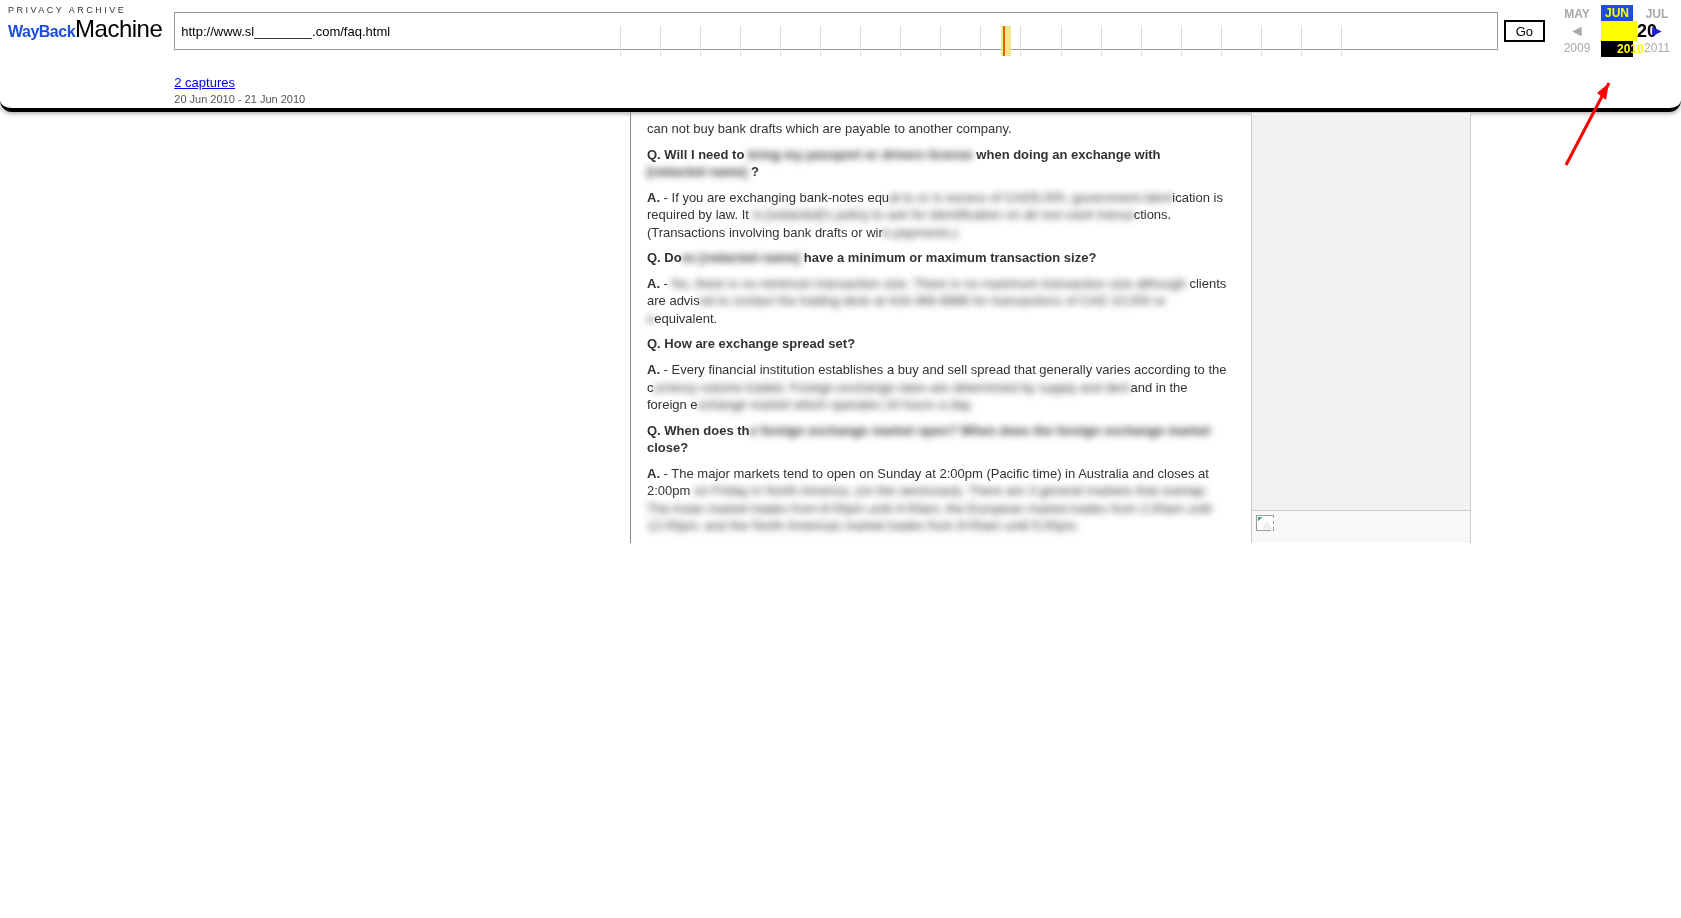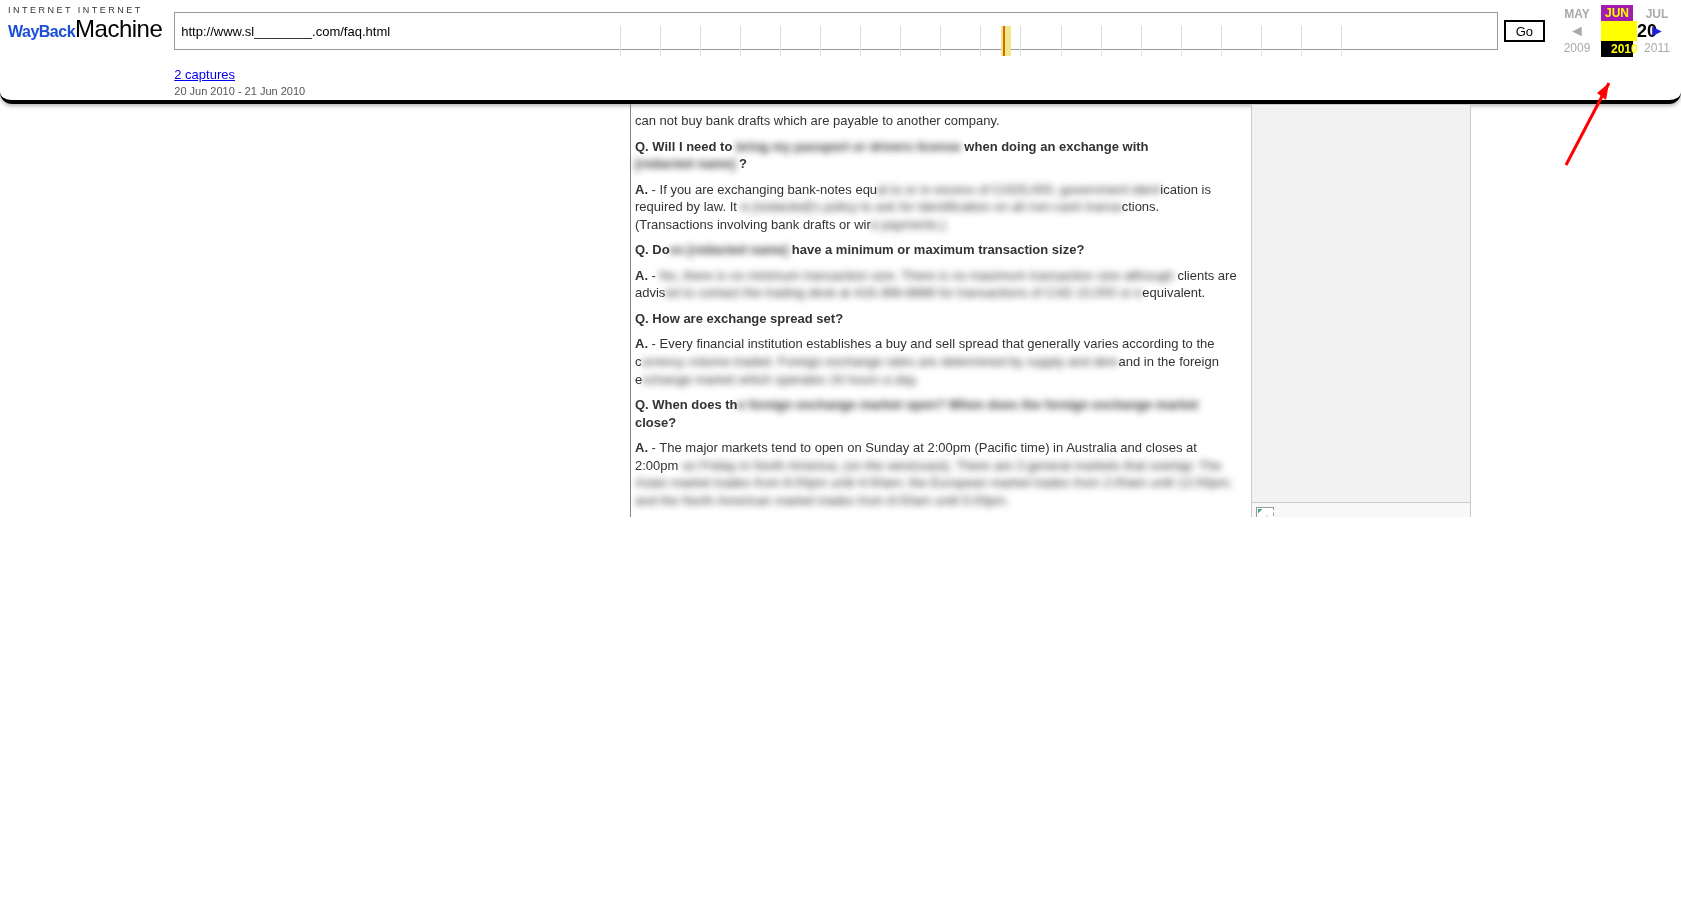--- a/index.html
+++ b/index.html
@@ -38,21 +38,21 @@
       height: 38px;
     }
     .go-btn {
       border: 2px solid #000;
       background: #fff;
       padding: 1px 10px;
       font-size: 13px;
       cursor: pointer;
       height: 22px;
     }
-    .captures-row { margin-top: 8px; }
+    .captures-row { margin-top: 16px; }
     .captures-link { color: #0000EE; font-size: 13px; text-decoration: underline; }
     .date-range { font-size: 11px; color: #555; margin-top: 2px; }
     
     .timeline-strip {
       position: absolute;
       left: 620px;
       right: 300px;
       top: 26px;
       height: 30px;
       display: flex;
@@ -87,23 +87,23 @@
     .date-col {
       width: 32px;
       text-align: center;
       font-family: Arial, sans-serif;
     }
     .date-col .month { font-size: 12px; font-weight: bold; }
     .date-col .day-arrow { font-size: 16px; height: 20px; line-height: 20px; }
     .date-col .year { font-size: 12px; }
     .date-inactive { color: #aaa; }
     .date-active { background: #000; color: #ff0; }
-    .date-active .month { background: #a21caf; color: #ff0; padding: 1px 4px; }
+    .date-active .month { background: #1d4ed8; color: #ff0; padding: 1px 4px; }
     .date-active .day-arrow { background: #ff0; color: #000; font-weight: bold; font-size: 18px; padding-left: 36px; }
-    .date-active .year { background: #000; color: #ff0; font-weight: bold; padding: 1px 10px; }
+    .date-active .year { background: #000; color: #ff0; font-weight: bold; padding: 1px 16px; }
     .nav-arrow-left { color: #aaa; font-size: 16px; }
     .nav-arrow-right { color: #2020d0; font-size: 16px; }
     
     
     .red-arrow-top {
       position: absolute;
       right: 60px;
       top: 75px;
       pointer-events: none;
     }
@@ -120,21 +120,21 @@
       position: relative;
     }
     .faq-block {
       width: 614px;
       background: #fff;
       padding: 0 4px;
       font-size: 13px;
       color: #333;
       line-height: 1.35;
     }
-    .faq-block p { margin: 8px 0; }
+    .faq-block p { margin: 8px 12px; }
     .bold { font-weight: bold; }
     .blur { filter: blur(3.5px); }
     
     .right-panel {
       position: absolute;
       left: 620px;
       top: 0;
       width: 220px;
       background: #f2f2f2;
       border: 1px solid #ccc;
@@ -236,21 +236,21 @@
       right: -135px;
       top: 74px;
       width: 400px;
     }
   </style>
 </head>
 <body>
 
 <div class="wayback-toolbar">
   <div class="wayback-logo">
-    <span class="ia-text">INTERNET INTERNET</span>
+    <span class="ia-text">PRIVACY ARCHIVE</span>
     <span class="wb-text">
       <span class="wb-red">WayBack</span>
         <span class="wb-black">Machine</span>
     </span>
   </div>
   <div class="wayback-center">
     <div class="url-row">
       <input class="url-input" value="http://www.sl________.com/faq.html" style="">
       <button class="go-btn">Go</button>
       <div class="date-nav">

